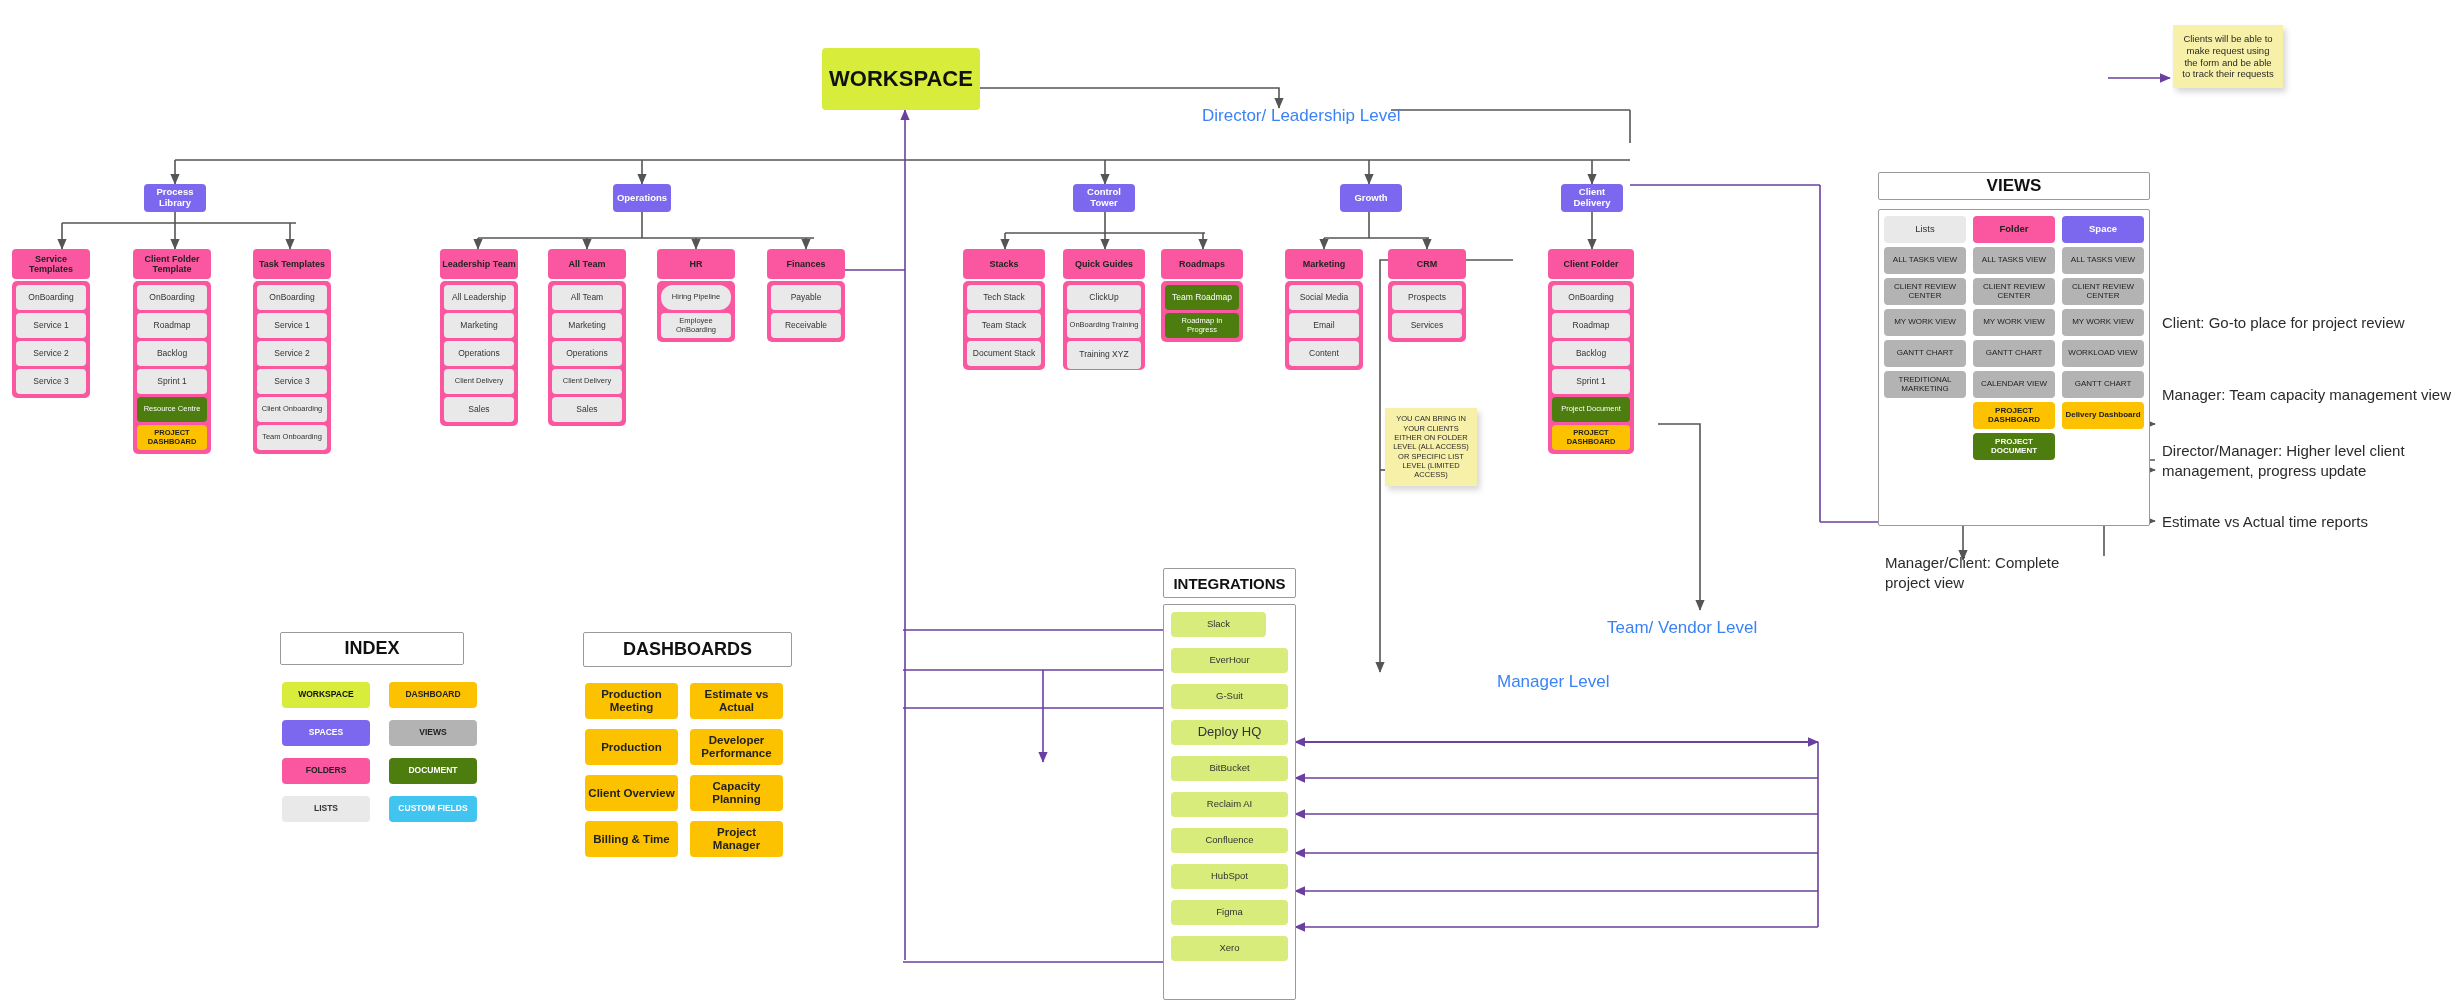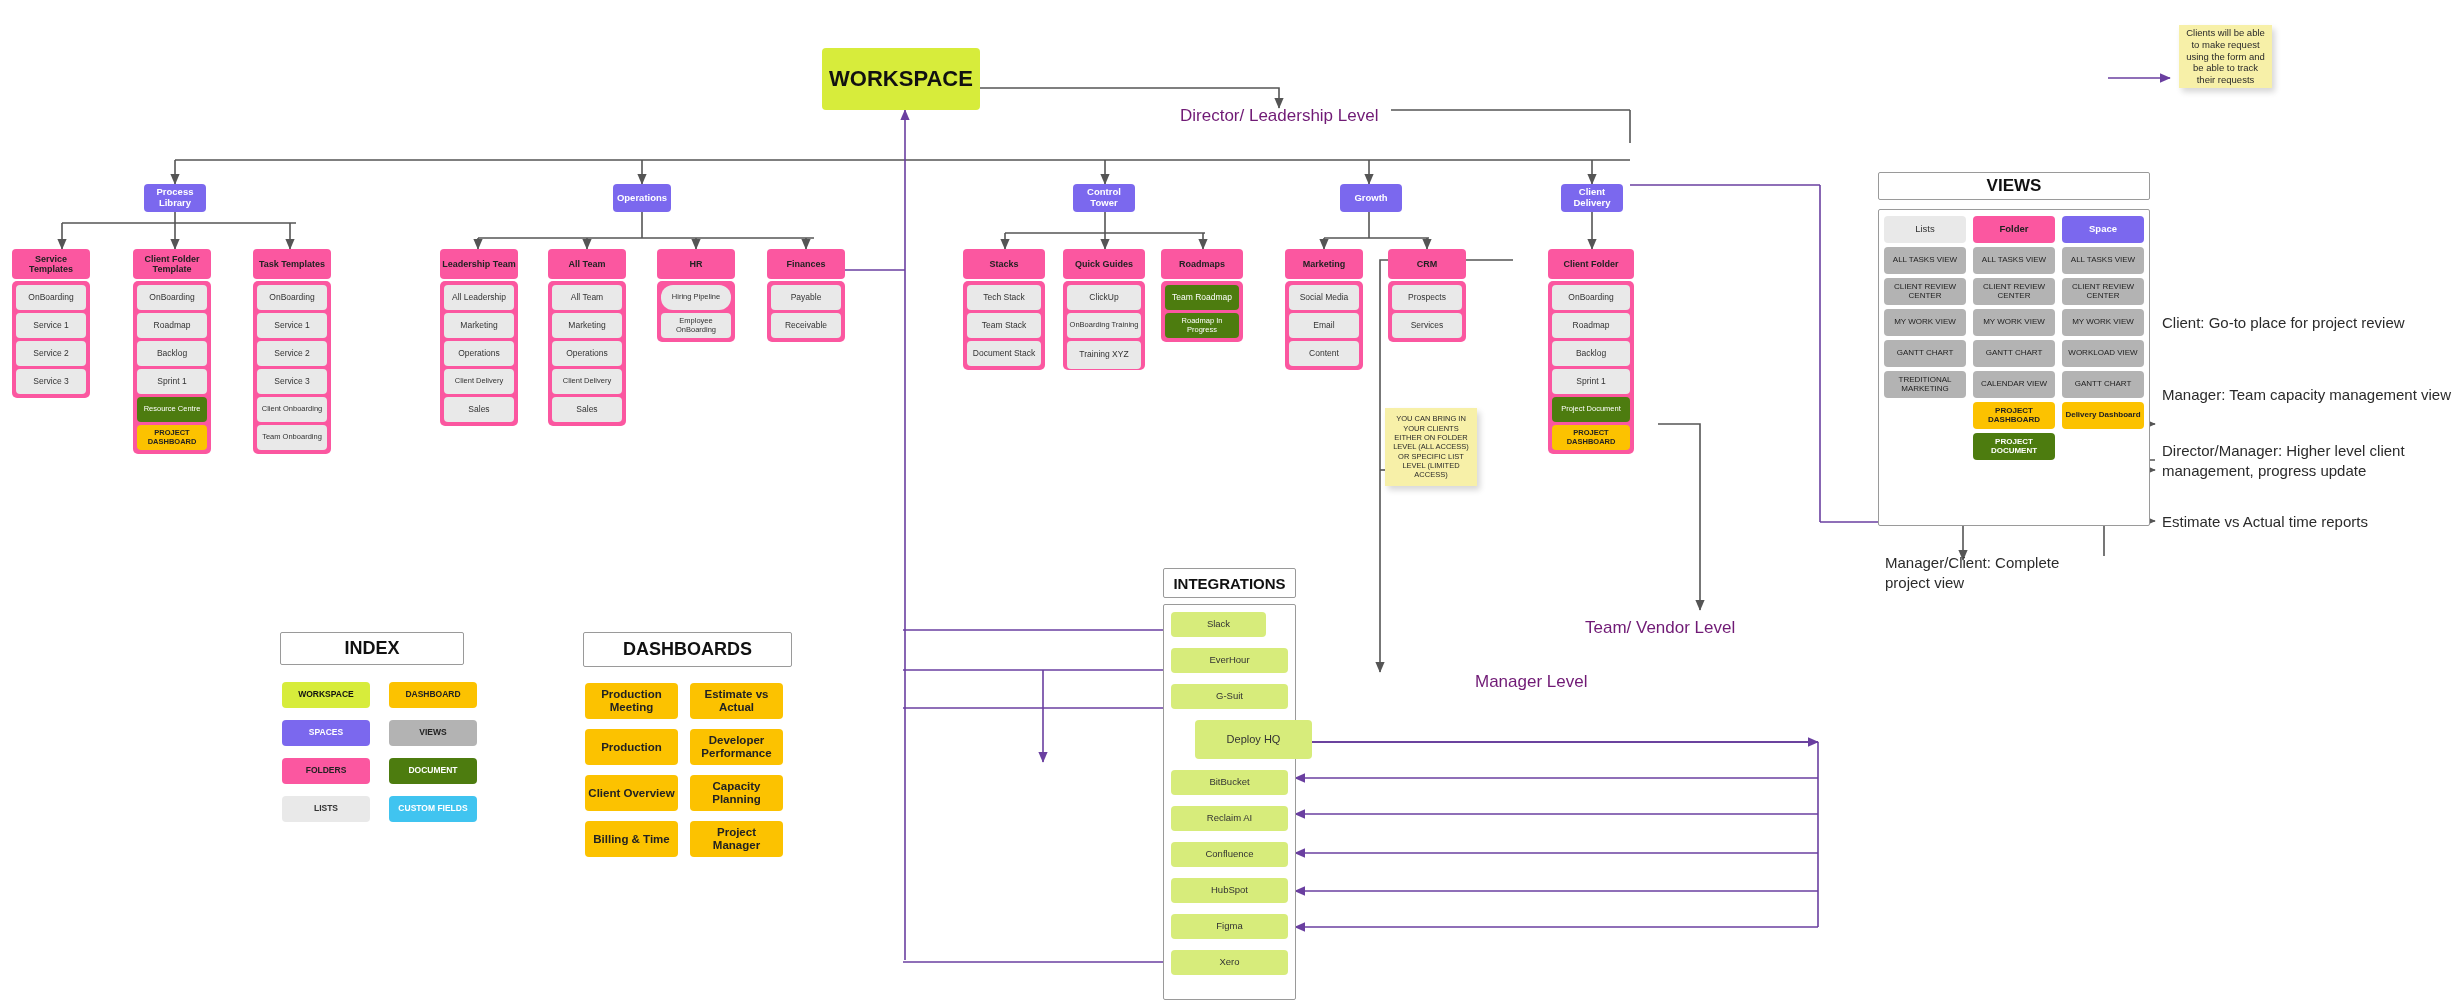--- a/index.html
+++ b/index.html
@@ -33,21 +33,21 @@
                  display:flex; align-items:center; justify-content:center;
                  font-weight:bold; color:#111; border-radius:2px; }
 
   .sticky { position:absolute; background:#f7f0a8; color:#2a2a2a;
             display:flex; align-items:center; justify-content:center;
             text-align:center; padding:6px 7px; line-height:1.25;
             box-shadow:3px 4px 6px rgba(0,0,0,0.16); }
 
   .anno { position:absolute; color:#2b2b2b; line-height:1.3; }
 
-  .lvl { position:absolute; color:#701a75; }
+  .lvl { position:absolute; color:#3b82f6;margin-left:22px; }
 </style>
 </head>
 <body>
 
 <div id="canvas">
 
   <svg class="wires" viewBox="0 0 2454 1008">
     <defs>
       <marker id="ag" markerWidth="8" markerHeight="8" refX="6.5" refY="3" orient="auto">
         <path d="M0,0 L7,3 L0,6 z" fill="#555"></path>
@@ -448,21 +448,21 @@
   <div id="integ-list" style="position: absolute; left: 1171px; top: 612px; width: 117px; display: flex; flex-direction: column; gap: 11px;">
       <div class="node c-integ" style="position: relative; width: 95px; height: 25px; font-size: 9.5px;">
         <span>Slack</span>
       </div>
       <div class="node c-integ" style="position: relative; width: 117px; height: 25px; font-size: 9.5px;">
         <span>EverHour</span>
       </div>
       <div class="node c-integ" style="position: relative; width: 117px; height: 25px; font-size: 9.5px;">
         <span>G-Suit</span>
       </div>
-      <div class="node c-integ" style="position: relative; width: 117px; height: 39px; font-size: 11px; margin-left: 24px;">
+      <div class="node c-integ" style="position: relative; width: 117px; height: 25px; font-size: 13px;">
         <span>Deploy HQ</span>
       </div>
       <div class="node c-integ" style="position: relative; width: 117px; height: 25px; font-size: 9.5px;">
         <span>BitBucket</span>
       </div>
       <div class="node c-integ" style="position: relative; width: 117px; height: 25px; font-size: 9.5px;">
         <span>Reclaim AI</span>
       </div>
       <div class="node c-integ" style="position: relative; width: 117px; height: 25px; font-size: 9.5px;">
         <span>Confluence</span>
@@ -547,21 +547,21 @@
         </div>
         <div class="node c-views" style="position: relative; width: 82px; height: 27px; font-size: 8px; font-weight: normal; padding: 0px 2px;">
           <span>GANTT CHART</span>
         </div>
         <div class="node c-dash" style="position: relative; width: 82px; height: 27px; font-size: 8px; font-weight: bold; padding: 0px 2px;">
           <span>Delivery Dashboard</span>
         </div>
       </div>
     </div>
 
-  <div class="sticky" style="left:2173px; top:25px; width:93px; height:63px; font-size:9.5px;margin-left:6px;">
+  <div class="sticky" style="left:2173px; top:25px; width:110px; height:63px; font-size:9.5px;">
     <span>Clients will be able to make request using the form and be able to track their requests</span>
   </div>
   <div class="sticky" style="left:1385px; top:408px; width:92px; height:78px; font-size:7.5px;">
     <span>YOU CAN BRING IN YOUR CLIENTS EITHER ON FOLDER LEVEL (ALL ACCESS) OR SPECIFIC LIST LEVEL (LIMITED ACCESS)</span>
   </div>
 
   <div class="anno" style="left:2162px; top:313px; width:290px; font-size:15px;">
     <span>Client: Go-to place for project review</span>
   </div>
   <div class="anno" style="left:2162px; top:385px; width:295px; font-size:15px;">

